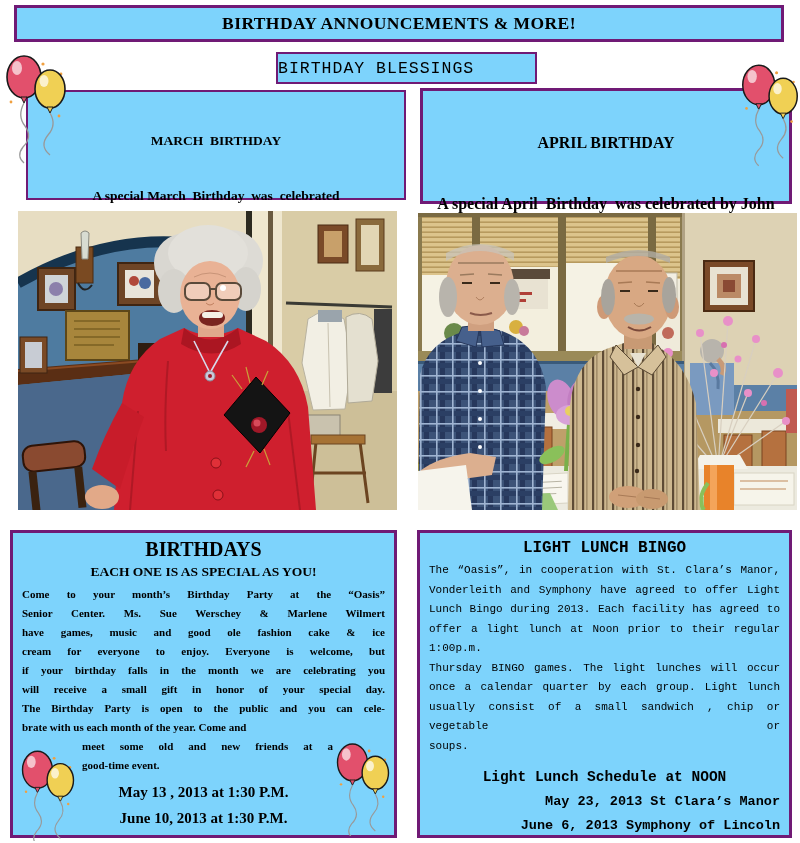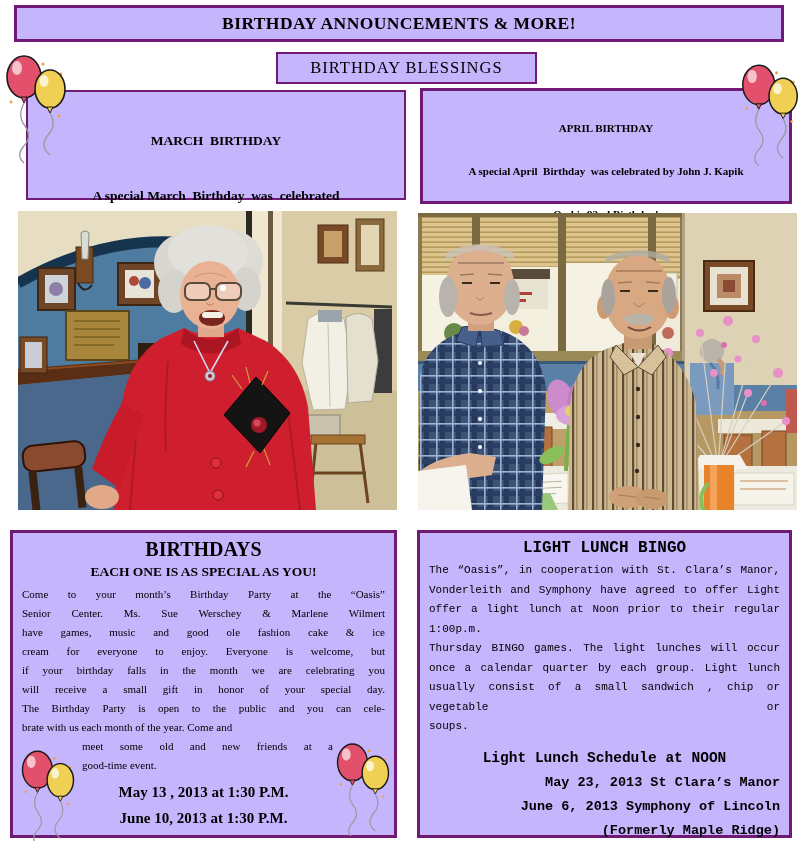--- a/index.html
+++ b/index.html
@@ -1,39 +1,39 @@
 <!DOCTYPE html>
 <html style="--balloon-pink: #e2506c; --balloon-yellow: #f0d054; --wall-blue: #4e7ba0; --sweater-red: #cf1f2e; --wainscot-blue: #5b80a6;"><head>
 <meta charset="utf-8">
 <style>
   html,body{margin:0;padding:0;background:#fff;}
   #page{position:relative;width:800px;height:843px;background:#ffffff;overflow:hidden;
         font-family:"Liberation Serif","DejaVu Serif",serif;color:#000;}
   .abs{position:absolute;box-sizing:border-box;}
-  .frame{background:#c4b5fd;border:2px solid #701a75;}
+  .frame{background:#7dd3fc;border:2px solid #701a75;}
   .thick{border-width:3px;}
   .ctr{text-align:center;white-space:pre-wrap;}
   .b{font-weight:bold;}
   
   #banner{left:14px;top:5px;width:770px;height:37px;display:flex;align-items:center;justify-content:center;
           font-size:17.5px;font-weight:bold;letter-spacing:.4px;}
-  #blessings{left:276px;top:52px;width:261px;height:32px;display:flex;align-items:center;justify-content:center;
-          font-size:16.5px;letter-spacing:1px;}
+  #blessings{left:276px;top:52px;width:261px;height:32px;display:flex;align-items:center;justify-content:flex-start;
+          font-size:16.5px;letter-spacing:1px;font-family:Liberation Mono, monospace;}
   
   #march{left:26px;top:90px;width:380px;height:110px;padding-top:9px;font-size:13.5px;}
-  #april{left:420px;top:88px;width:372px;height:116px;border-width:3px;padding:7px 8px 0 8px;font-size:11px;}
+  #april{left:420px;top:88px;width:372px;height:116px;border-width:3px;padding:7px 8px 0 8px;font-size:16px;}
   .mline{margin-top:7px;}
   
   #photoL{left:18px;top:211px;width:379px;height:299px;}
   #photoR{left:418px;top:213px;width:379px;height:297px;}
   
   #bdbox{left:10px;top:530px;width:387px;height:308px;border-width:3px;padding:0 9px;}
   #bingobox{left:417px;top:530px;width:375px;height:308px;border-width:3px;padding:0 9px;font-family:Liberation Mono, monospace;}
   .para{font-size:11px;}
-  .ln{line-height:19px;text-align:justify;text-align-last:justify;}
+  .ln{line-height:19px;text-align:justify;text-align-last:justify;font-weight:bold;}
   .ln2{line-height:19.5px;text-align:justify;text-align-last:justify;}
   .nj{text-align:left;text-align-last:left;}
   .ind1{padding-left:60px;padding-right:52px;}
   .ind2{padding-left:60px;}
   #bd-title{font-size:20px;margin-top:5px;}
   #bd-sub{font-size:13.5px;margin-top:3px;}
   #bd-para{margin-top:5px;}
   .bd-date{font-size:15px;margin-top:9px;}
   #bingo-title{font-size:16px;margin-top:6px;}
   #bingo-para{margin-top:4px;}
@@ -462,20 +462,21 @@
     <svg class="abs" style="right:2px;top:205px" width="58" height="98" viewBox="0 0 66 110">
         <use href="#balloon-pair"></use>
       </svg>
   </div>
 
   <div id="bingobox" class="abs frame">
     <div id="bingo-title" class="ctr b">LIGHT LUNCH BINGO</div>
     <div id="bingo-para" class="para">
       <div class="ln2">The “Oasis”, in cooperation with St. Clara’s Manor,</div>
       <div class="ln2">Vonderleith and Symphony have agreed to offer Light</div>
+      <div class="ln2">Lunch Bingo during 2013.  Each facility has agreed to</div>
       <div class="ln2">offer a light lunch at Noon prior to their regular 1:00p.m.</div>
       <div class="ln2">Thursday  BINGO games.  The light lunches will occur</div>
       <div class="ln2">once a calendar quarter by each group.   Light lunch</div>
       <div class="ln2">usually consist of a small sandwich , chip or vegetable or</div>
       <div class="ln2 nj">soups.</div>
     </div>
     <div id="sched-title" class="ctr b">Light Lunch Schedule at NOON</div>
     <div class="sched ctr b">May 23, 2013 St Clara’s Manor</div>
     <div class="sched ctr b">June 6, 2013 Symphony of Lincoln</div>
     <div class="sched ctr b">(Formerly Maple Ridge)</div>

